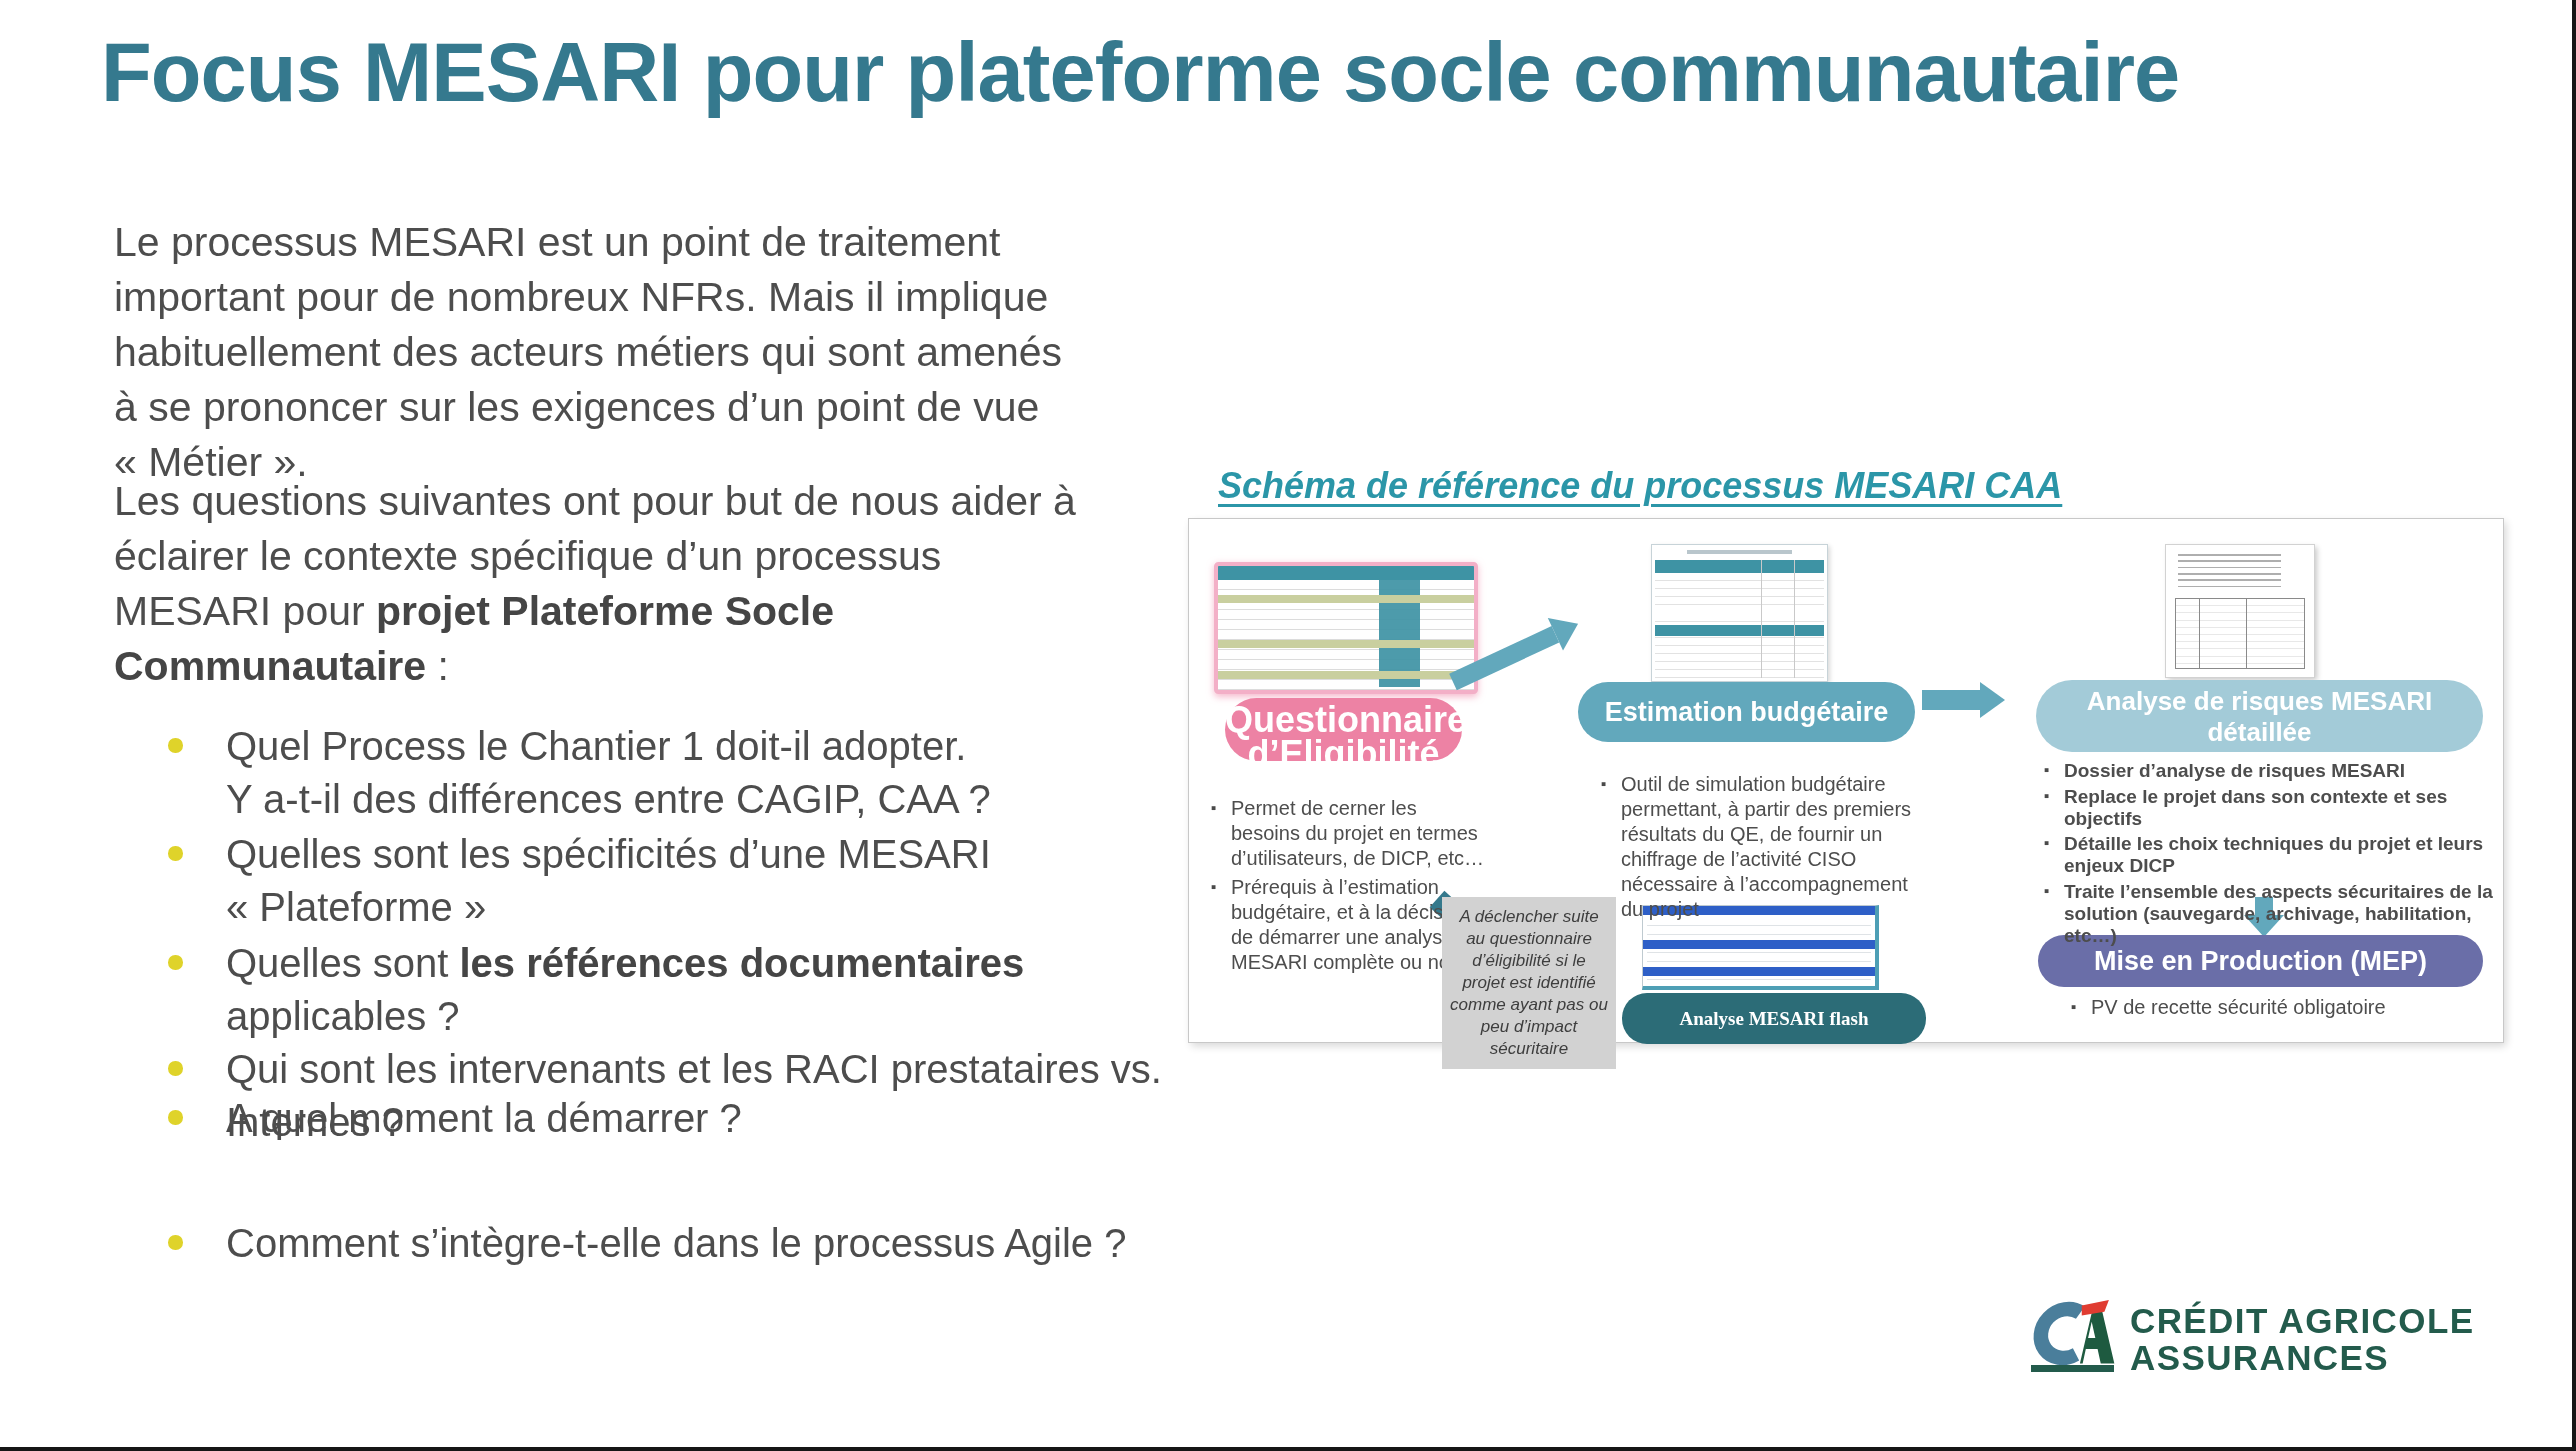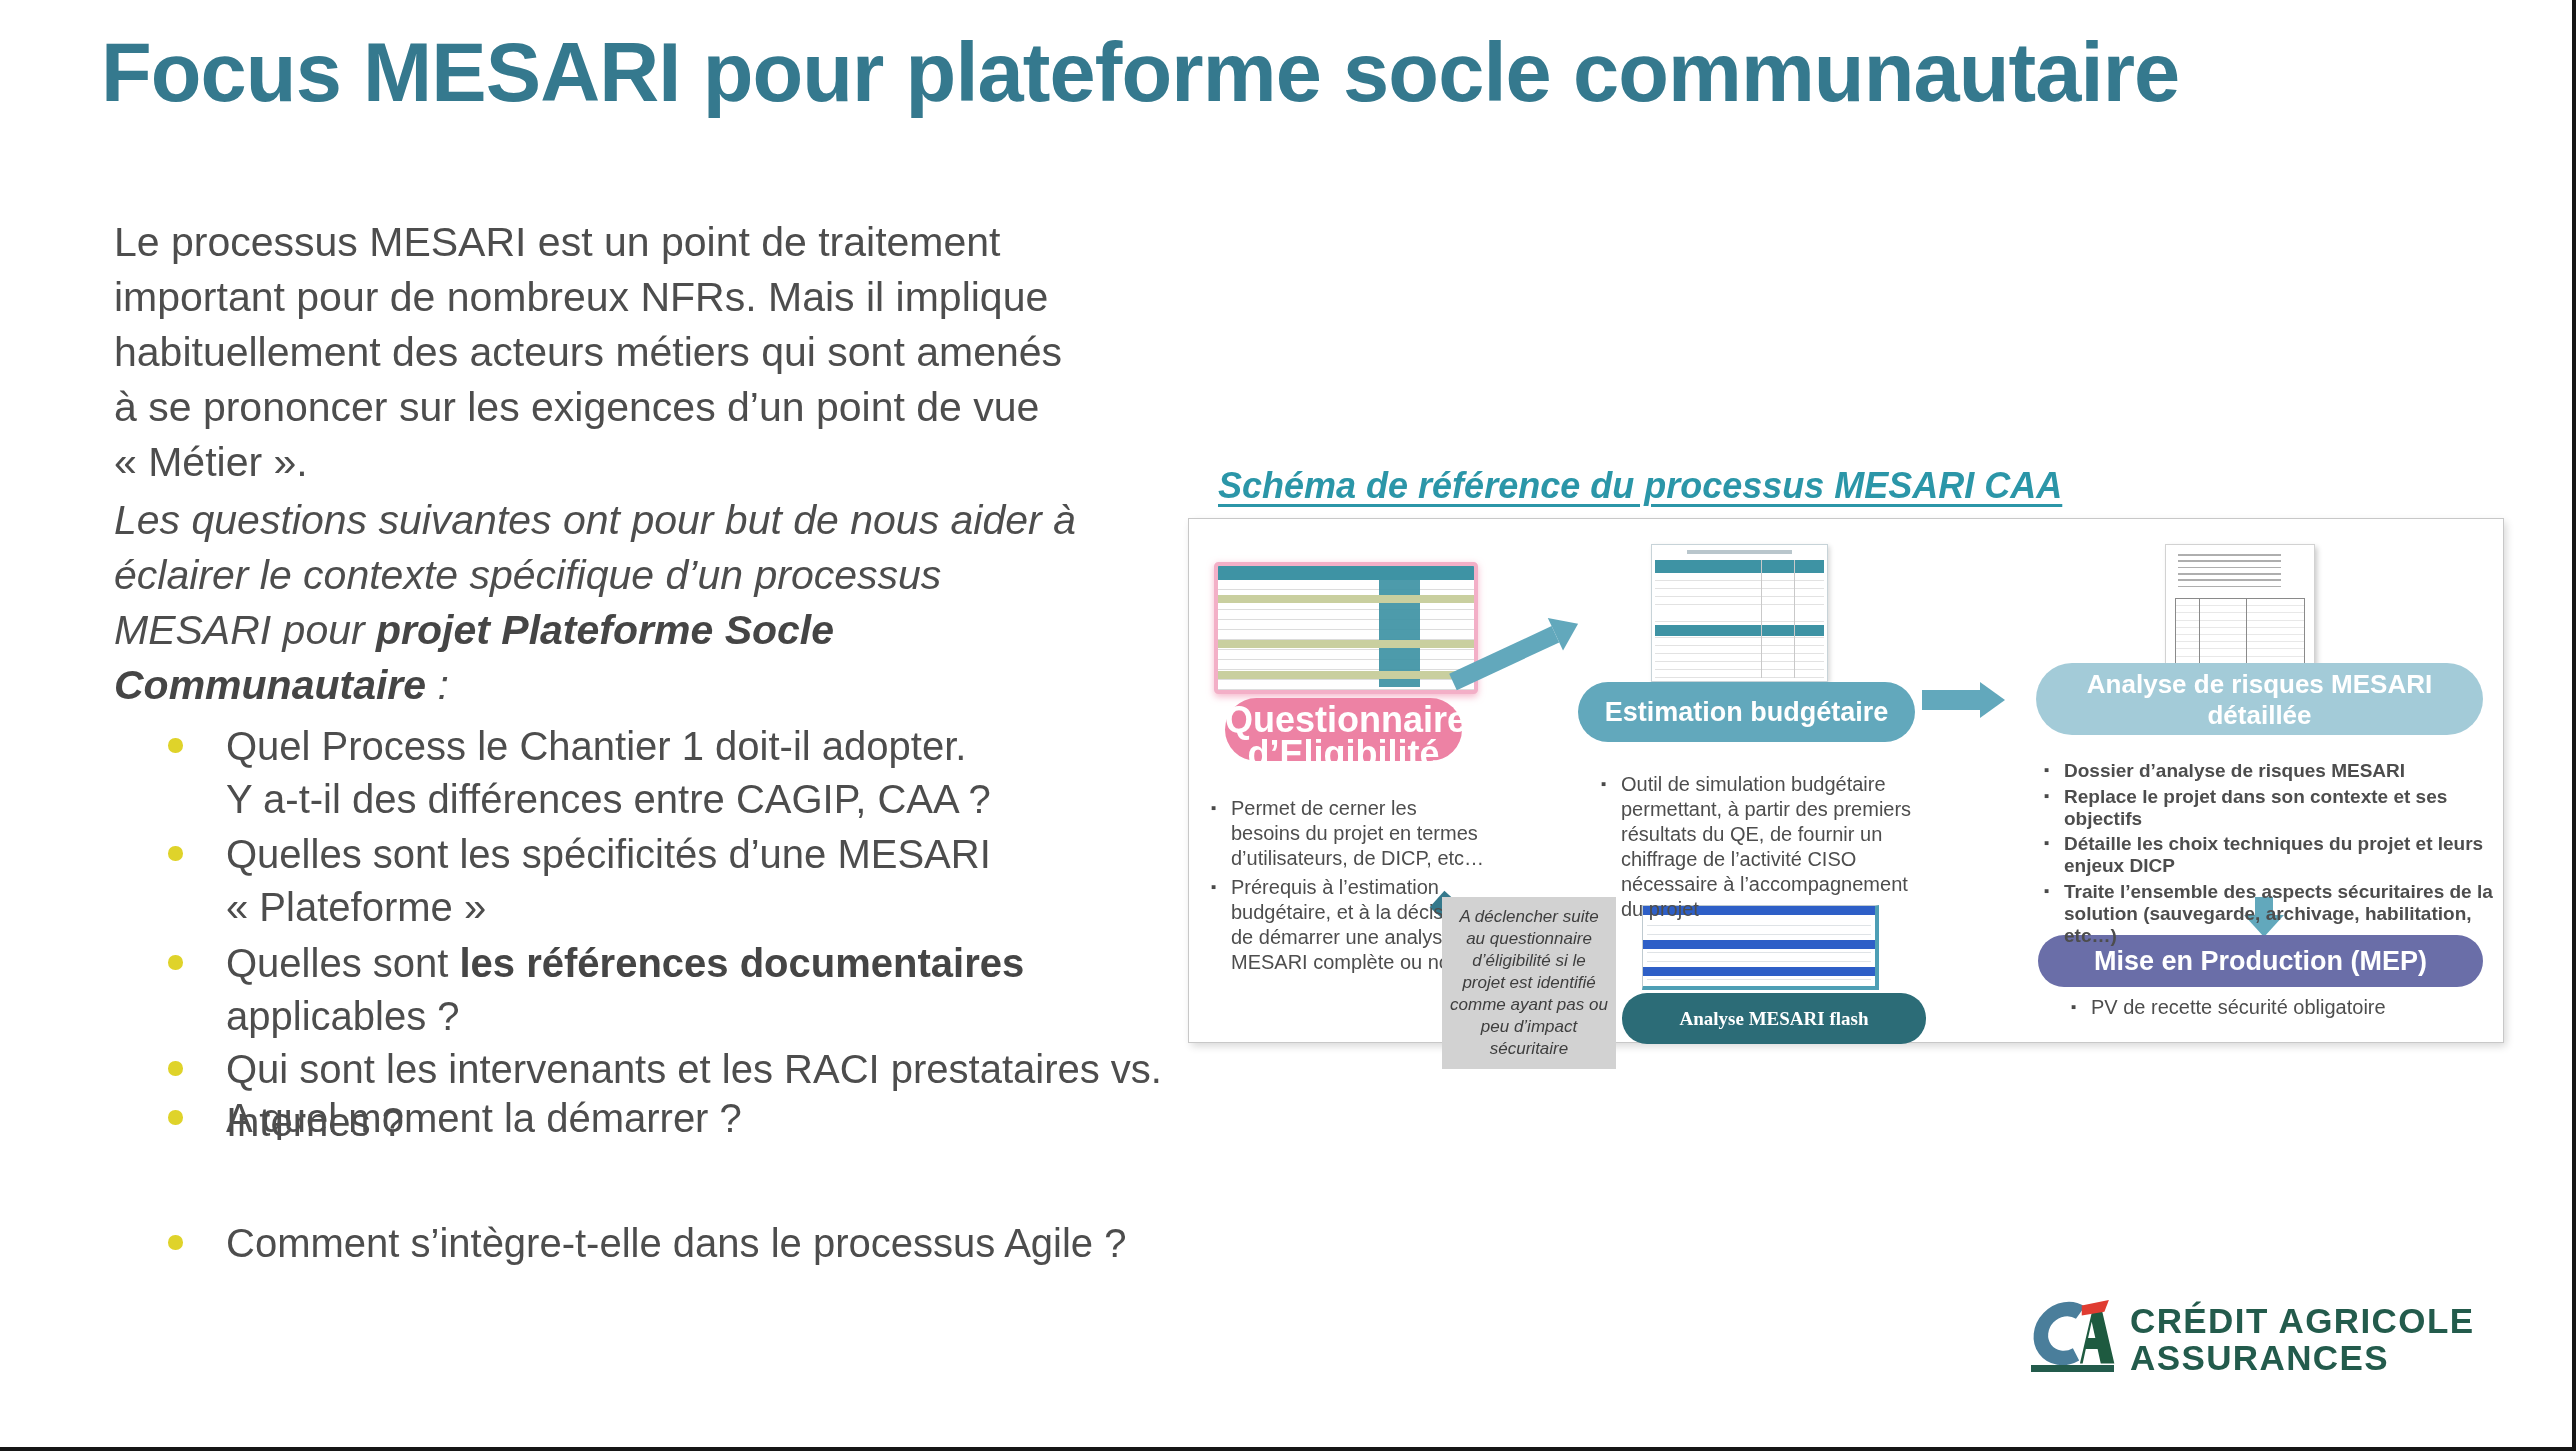--- a/index.html
+++ b/index.html
@@ -6,21 +6,21 @@
   .slide{position:relative;width:2576px;height:1452px;background:#ffffff;overflow:hidden;
          font-family:"Liberation Sans", sans-serif;color:var(--body-text,#4D4D4D);}
   .edge-r{position:absolute;right:0;top:0;width:4.5px;height:100%;background:var(--edge-black,#161616);}
   .edge-b{position:absolute;left:0;bottom:0;width:100%;height:5.4px;background:var(--edge-black,#161616);}
 
   .title{position:absolute;left:101px;top:25px;margin:0;font-size:83px;font-weight:bold;
          letter-spacing:-0.9px;color:var(--title-teal,#35798E);white-space:nowrap;}
 
   .para{position:absolute;left:114px;width:1104px;font-size:41px;line-height:55px;}
   .p1{top:215px;}
-  .p2{top:493px;font-style:italic;}
+  .p2{top:474px;}
   .pl{display:block;}
   .para b, .lbt b{font-weight:bold;color:#454545;}
 
   .lb{position:absolute;left:168px;width:1140px;}
   .lb .dot{position:absolute;left:0;top:18px;width:14.5px;height:14.5px;border-radius:50%;
            background:var(--bullet-yellow,#DFD32A);}
   .lb .lbt{display:block;margin-left:58px;font-size:40px;line-height:53px;}
 
   .ref-link{position:absolute;left:1218px;top:465px;font-size:36px;font-style:italic;font-weight:600;
             color:var(--link-teal,#2B96A8);text-decoration:underline;text-decoration-thickness:2.7px;
@@ -29,21 +29,21 @@
   .panel{position:absolute;left:1188px;top:518px;width:1314px;height:523px;background:#fff;
          border:1.8px solid var(--panel-border,#C8C8C8);box-shadow:2.7px 3.6px 8.1px rgba(0,0,0,.16);}
   .panel *{box-sizing:border-box;}
 
   
   .stage{position:absolute;color:#fff;font-weight:bold;text-align:center;}
   .stage-pink{left:36px;top:179px;width:237px;height:63px;border-radius:43px;
               background:var(--pink,#ED82A4);font-size:36px;line-height:34px;padding-top:5px;}
   .stage-est{left:389px;top:163px;width:337px;height:60px;border-radius:30px;
              background:var(--teal-medium,#62A8BC);font-size:27px;line-height:60px;}
-  .stage-ana{left:847px;top:144px;width:447px;height:72px;border-radius:36px;
+  .stage-ana{left:847px;top:161px;width:447px;height:72px;border-radius:36px;
              background:var(--teal-light,#A3CBD8);font-size:26px;line-height:31px;padding-top:6.3px;}
   .stage-flash{left:433px;top:474px;width:304px;height:51px;border-radius:25px;
                background:var(--teal-dark,#2C6C77);font-size:19px;line-height:51px;font-family:Liberation Serif, serif;}
   .stage-mep{left:849px;top:416px;width:445px;height:52px;border-radius:26px;
              background:var(--purple,#6A6EA8);font-size:27px;line-height:52px;}
 
   
   .dlist{position:absolute;font-size:20px;line-height:25px;color:var(--body-text,#4D4D4D);}
   .dlist .di{position:relative;padding-left:22px;margin-bottom:3.6px;}
   .dlist .di::before{content:"▪";position:absolute;left:1.8px;top:-0.9px;font-size:15.4px;color:#4a4a4a;}

